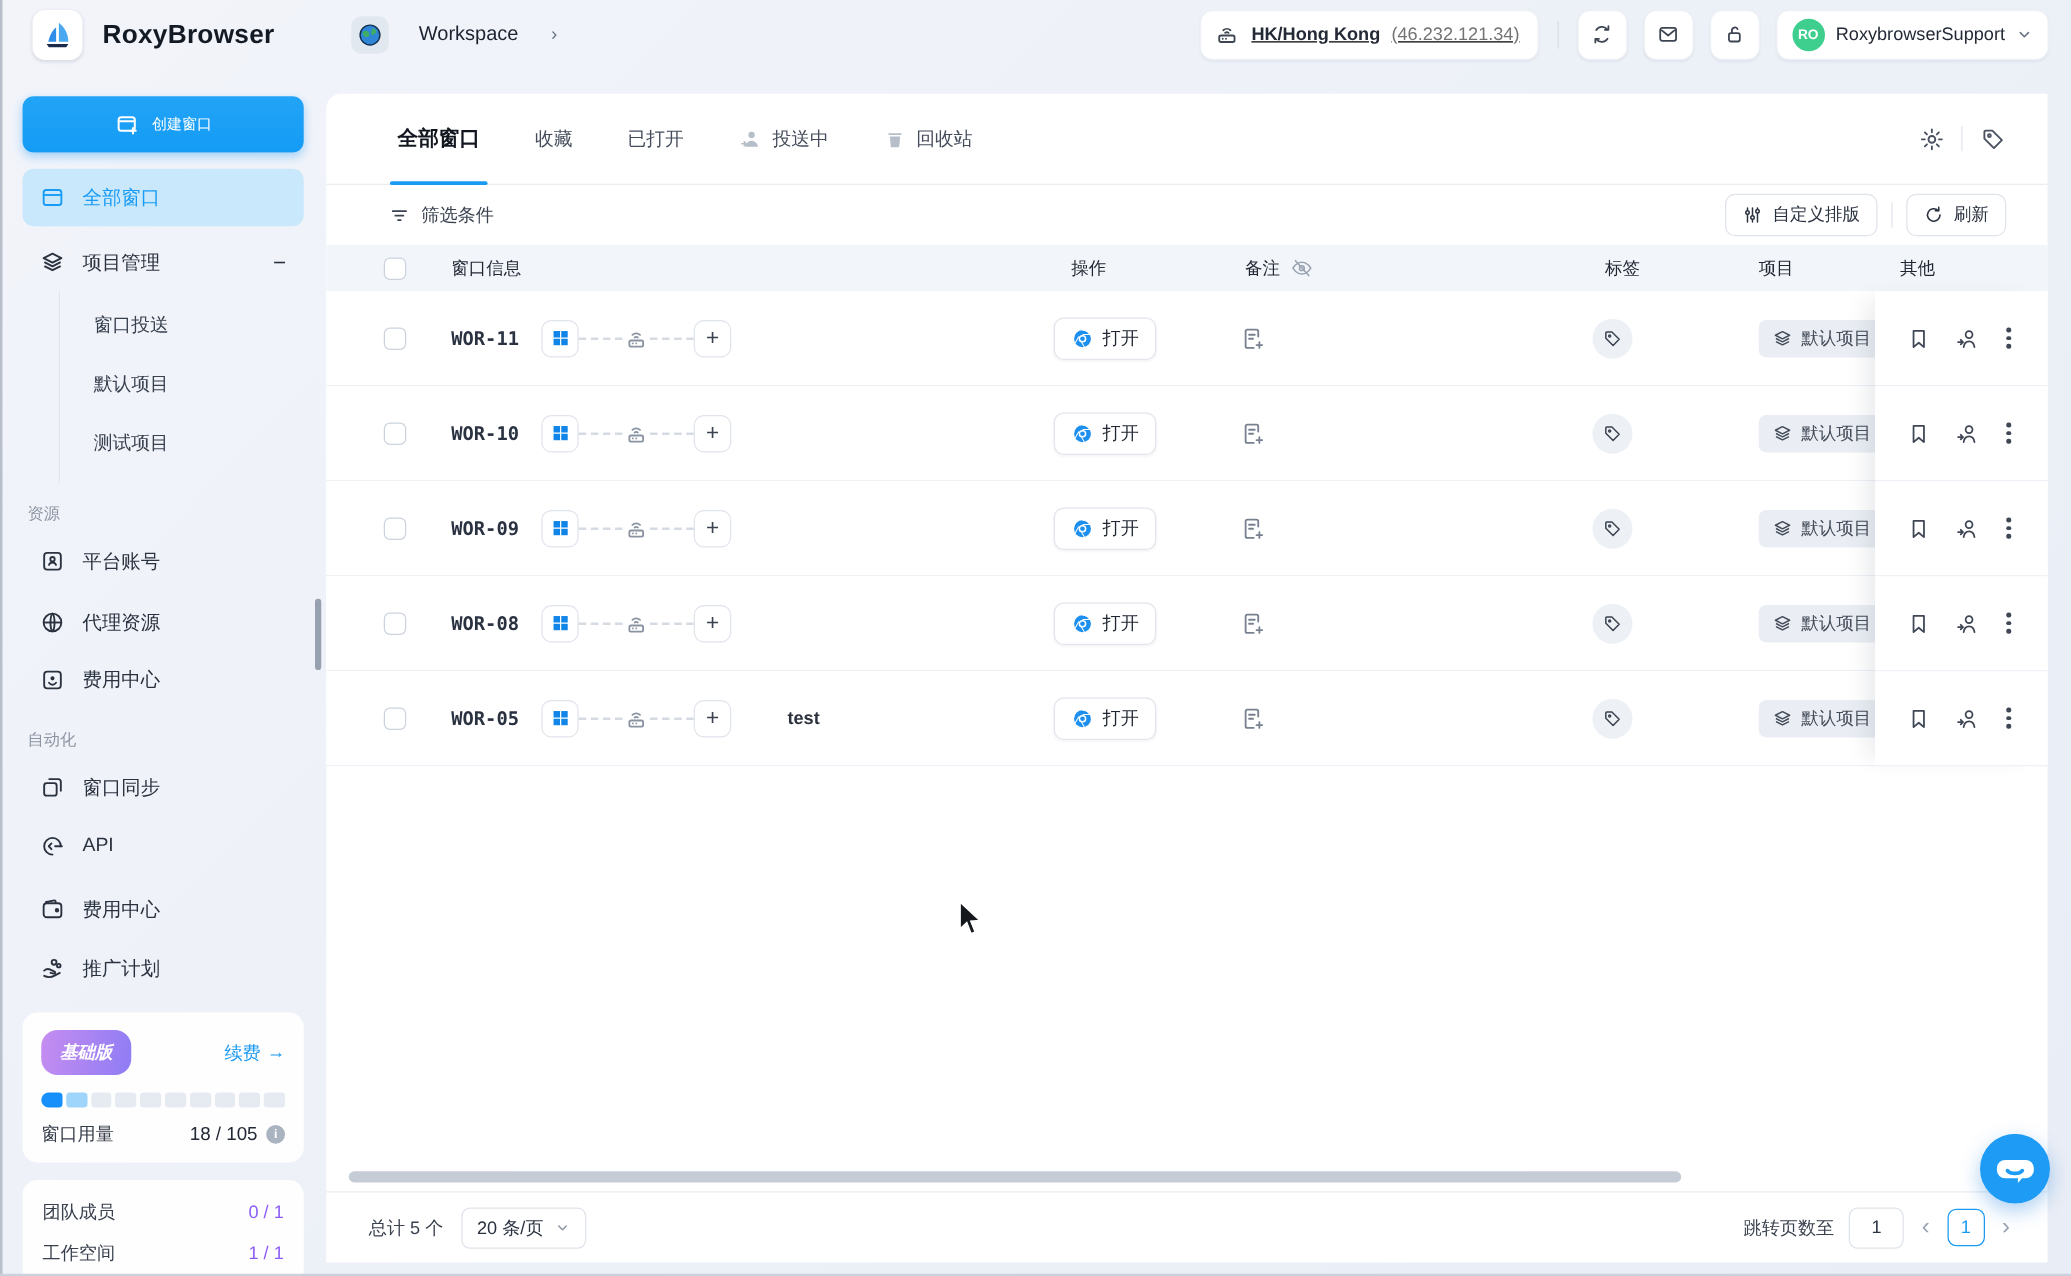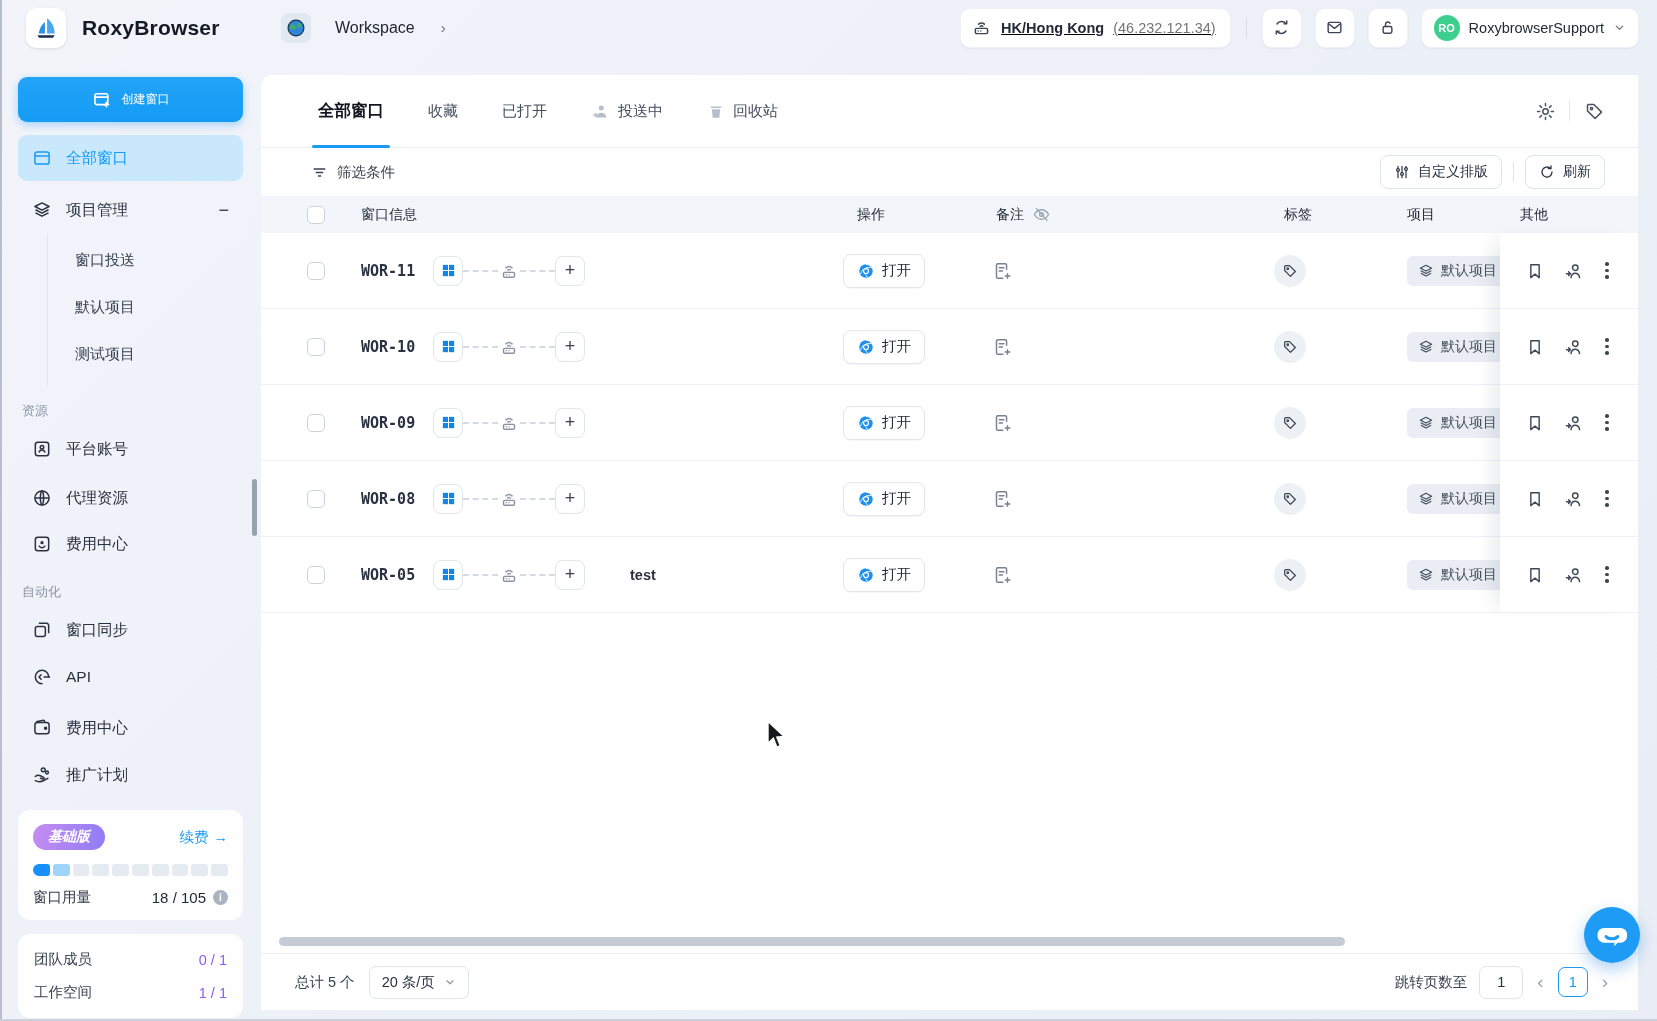--- a/index.html
+++ b/index.html
@@ -38,21 +38,21 @@
   .nav-item.active { background:#c9e8fb; color:#179bf5; }
   .nav-item.active .nico { color:#179bf5; }
   .collapse-btn { position:absolute; right:14px; font-size:18px; color:#2b323f; }
   .subnav { margin-left:47px; border-left:1px solid #e1e5ec; padding:4px 0 8px; }
   .subnav-item { height:47px; display:flex; align-items:center; padding-left:27px; font-size:15px; color:#39414f; cursor:pointer; }
   .sec-label { margin:16px 0 6px 22px; font-size:13px; color:#8d95a3; }
   .side-scroll { position:absolute; right:4px; top:404px; width:5px; height:57px; border-radius:3px; background:#98a1b0; }
 
   .plan-card { margin:12px 18px 0; background:rgba(255,255,255,.92); border-radius:12px; padding:14px 15px 13px; }
   .plan-top { display:flex; align-items:center; justify-content:space-between; }
-  .plan-badge { height:26px; padding:0 15px; border-radius:13px; background:linear-gradient(100deg,#c58df0,#8f7cf5); color:#fff; font-size:14px; font-weight:bold; font-style:italic; display:flex; align-items:center; }
+  .plan-badge { height:36px; padding:0 15px; border-radius:13px; background:linear-gradient(100deg,#c58df0,#8f7cf5); color:#fff; font-size:14px; font-weight:bold; font-style:italic; display:flex; align-items:center; }
   .renew { color:#1a9af2; font-size:14.5px; display:flex; align-items:center; gap:5px; cursor:pointer; }
   .progress { display:flex; gap:3px; margin-top:14px; }
   .seg { flex:1; height:12px; border-radius:3px; background:#e6eaf1; }
   .seg.full { background:#1890fb; border-radius:6px 3px 3px 6px; }
   .seg.half { background:#9fd4fb; }
   .usage-row { display:flex; align-items:center; margin-top:12px; }
   .usage-label { font-size:14.5px; color:#343b48; }
   .usage-val { margin-left:auto; font-size:15px; color:#232a36; }
   .info-dot { width:15px; height:15px; border-radius:50%; background:#aab3c0; color:#fff; font-size:10px; font-weight:bold; display:flex; align-items:center; justify-content:center; margin-left:7px; }
   .stats-card { margin:14px 18px 0; background:rgba(255,255,255,.92); border-radius:12px; padding:9px 16px; }

